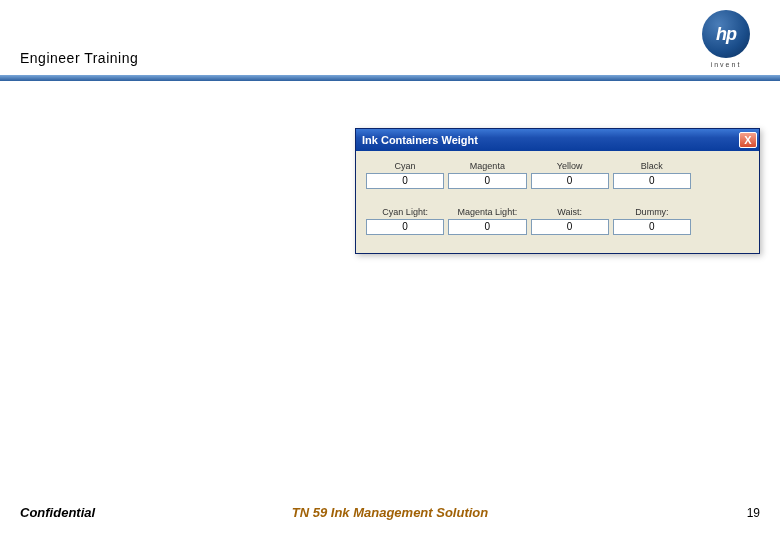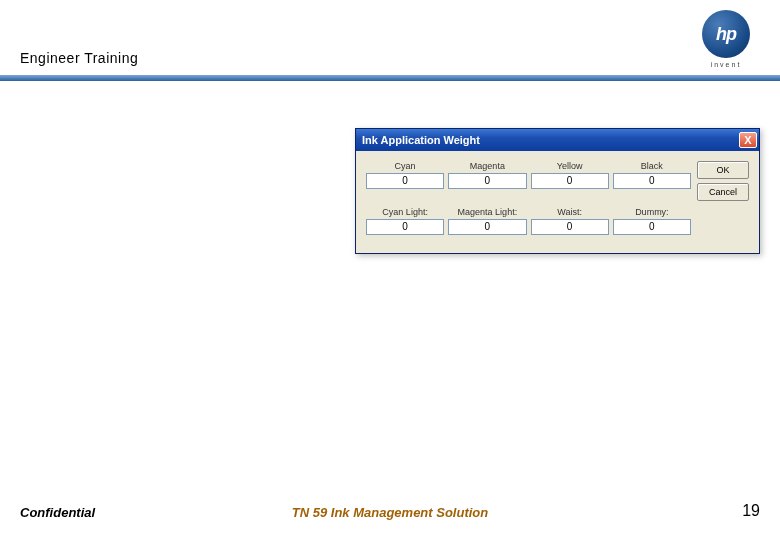--- a/index.html
+++ b/index.html
@@ -187,46 +187,42 @@
     text-align: center;
     font-size: 13px;
     font-weight: bold;
     font-style: italic;
     color: #a16207;
   }
   .page-num {
     position: absolute;
     right: 20px;
     bottom: 20px;
-    font-size: 16px;
+    font-size: 12px;
     color: #000;
   }
 </style>
 </head>
 <body>
 
 <div class="header">
   <div class="subtitle">Engineer  Training</div>
   <div class="logo">
     <div class="hp-circle">hp</div>
     <div class="hp-tag">invent</div>
   </div>
 </div>
 <div class="divider"></div>
 
 <div class="dialog">
   <div class="titlebar">
-    <span class="titlebar-title">Ink Application Weight</span>
+    <span class="titlebar-title">Ink Containers Weight</span>
     <span class="close-btn">X</span>
   </div>
   <div class="dlg-body">
-    <div class="side-btns">
-      <div class="btn">OK</div>
-      <div class="btn">Cancel</div>
-    </div>
 
     <div class="inner-area">
       <div class="row">
         <div class="col">
           <div class="col-label">Cyan</div>
           <div class="field">0</div>
         </div>
         <div class="col">
           <div class="col-label">Magenta</div>
           <div class="field">0</div>

